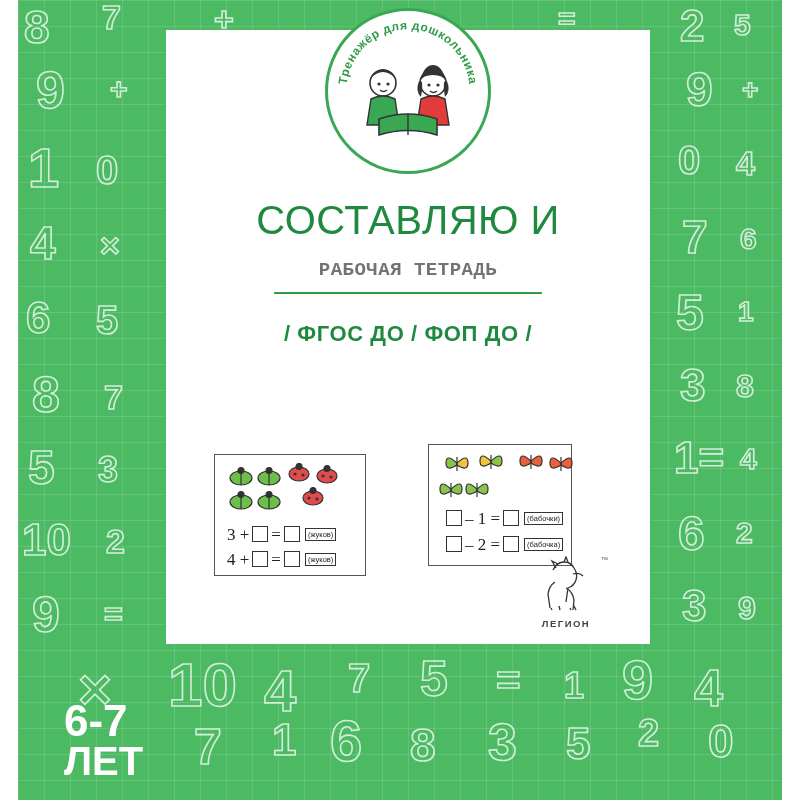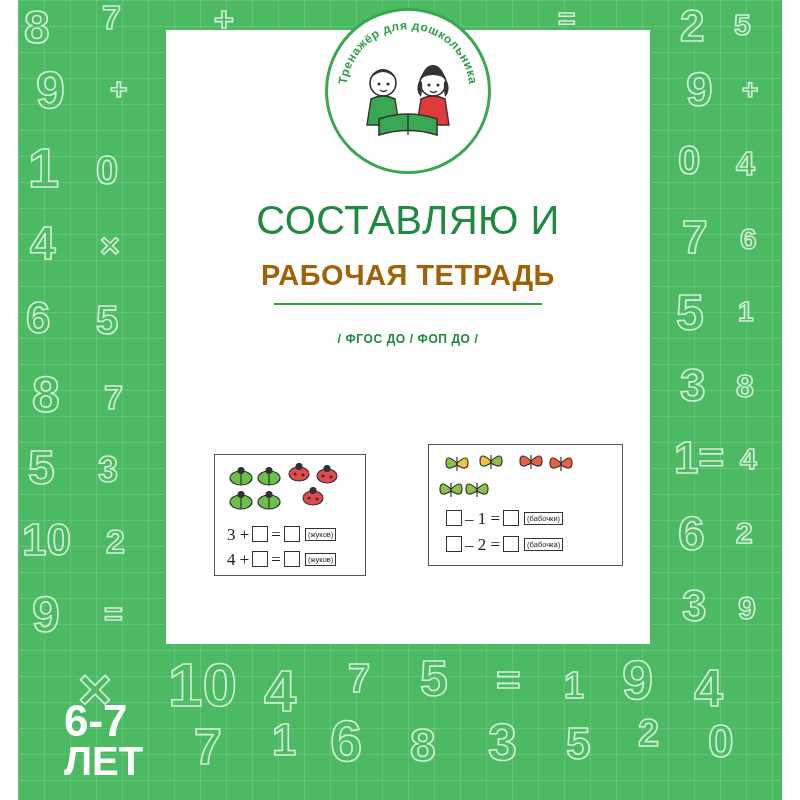--- a/index.html
+++ b/index.html
@@ -102,56 +102,57 @@
   }
   .title-main {
     color: #1f8a3f;
     font-weight: normal;
     font-size: 40px;
     line-height: 1.12;
     letter-spacing: 0.5px;
     margin: 0 14px;
   }
   .title-sub {
-    color: #a16207;
-    font-weight: bold;
-    font-size: 29px;
+    color: #737373;
+    font-weight: bold;
+    font-size: 19px;
     letter-spacing: 0.5px;
     margin-top: 16px;
+    font-family: Liberation Mono, monospace;
   }
   .rule {
     width: 268px;
     height: 2px;
     background: #2e9c49;
     margin: 11px auto 8px auto;
   }
   .standards {
     color: #1f8a3f;
     font-weight: bold;
-    font-size: 12px;
+    font-size: 22px;
     letter-spacing: 0.6px;
     margin-top: 27px;
   }
   
   .sample {
     position: absolute;
     background: #fff;
     border: 1.5px solid #555;
     box-sizing: border-box;
   }
   .sample-left {
     left: 48px;
     top: 424px;
     width: 152px;
     height: 122px;
   }
   .sample-right {
     left: 262px;
     top: 414px;
-    width: 195px;
+    width: 144px;
     height: 122px;
   }
   .eq-row {
     position: absolute;
     font-family: "Liberation Serif", serif;
     font-size: 17px;
     color: #222;
     white-space: nowrap;
   }
   .box {
@@ -402,20 +403,35 @@
           </g>
         </svg>
         <div class="eq-row" style="left:14px;top:64px;">
           <span class="box"></span><span>– 1 =</span><span class="box"></span><span class="tag">(бабочки)</span>
         </div>
         <div class="eq-row" style="left:14px;top:90px;">
           <span class="box"></span><span>– 2 =</span><span class="box"></span><span class="tag">(бабочка)</span>
         </div>
       </div>
 
+      <div class="logo">
+        <span class="tm">™</span>
+        <svg width="54" height="56" viewBox="0 0 54 56">
+          <g fill="none" stroke="#333" stroke-width="1.3">
+            <path d="M14 14 q4 -8 11 -8 q7 0 10 6 q4 6 2 12 q-2 6 -8 8 l-2 14"></path>
+            <path d="M17 12 l-4 -7 l6 3"></path>
+            <path d="M25 6 l2 -5 l2 5"></path>
+            <path d="M16 26 q-6 4 -7 12 l2 14"></path>
+            <path d="M27 32 q7 4 8 12 l-1 10"></path>
+            <path d="M12 52 l1 2 M20 50 l1 4 M31 52 l1 2 M35 50 l2 4"></path>
+            <path d="M34 18 q6 -2 10 2"></path>
+          </g>
+        </svg>
+        <div class="logo-name">ЛЕГИОН</div>
+      </div>
 
     </div>
 
     <div class="age">
       <div class="age-range">6-7</div>
       <div class="age-unit">ЛЕТ</div>
     </div>
   </div>
 </div>
 

